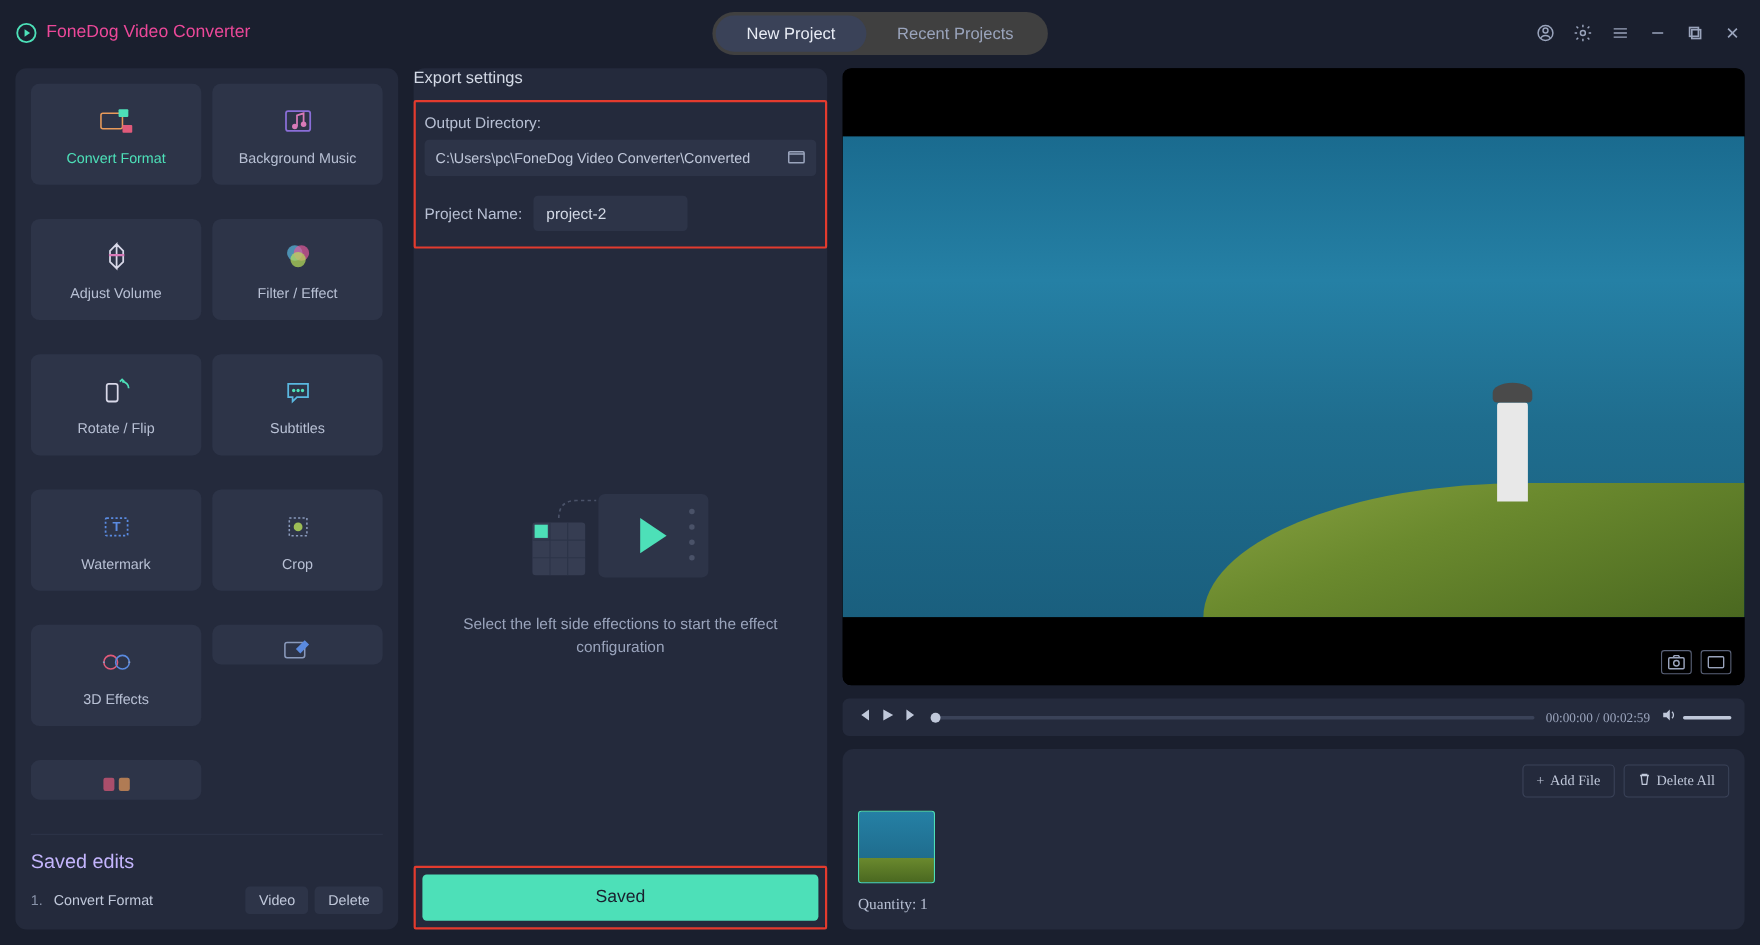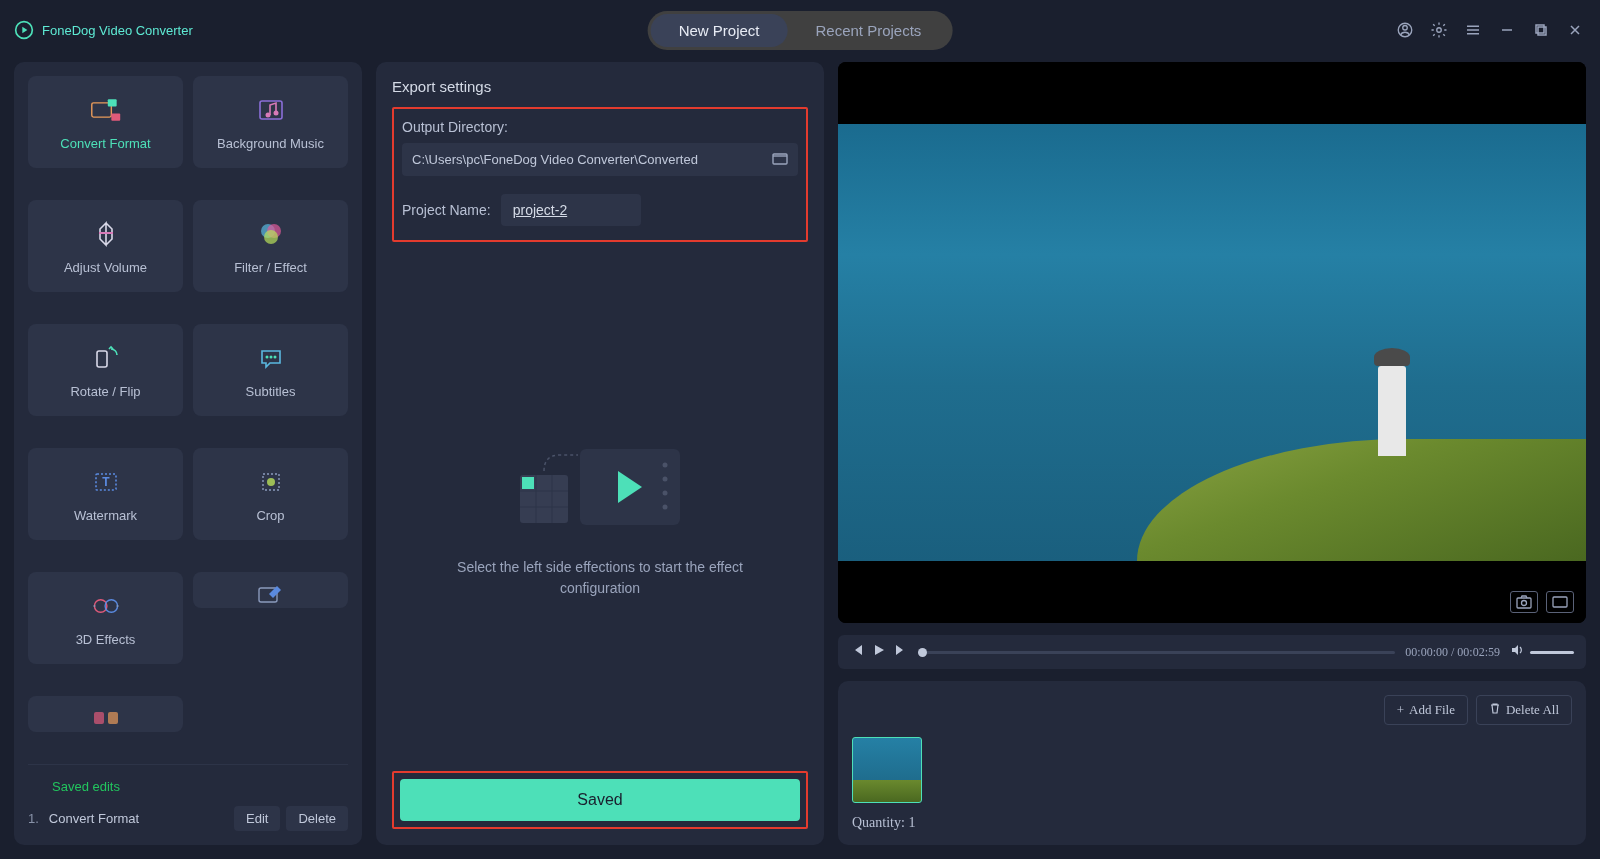--- a/index.html
+++ b/index.html
@@ -15,21 +15,21 @@
   padding: 10px 14px 14px 14px;
   display: flex; flex-direction: column;
 }
 .titlebar {
   height: 40px;
   display: flex; align-items: center;
   margin-bottom: 12px;
 }
 .logo { display: flex; align-items: center; gap: 8px; }
 .logo-icon { width: 20px; height: 20px; }
-.app-title { color: #5eead4; font-size: 13px; font-weight: 500; }
+.app-title { color: #ec4899; font-size: 16px; font-weight: 500; }
 .tabs-center {
   position: absolute; left: 50%; transform: translateX(-50%);
   display: flex; align-items: center;
   background: #404040; border-radius: 22px; padding: 3px;
 }
 .tab {
   padding: 8px 28px; border-radius: 20px;
   font-size: 15px; cursor: pointer;
   color: #9aa4bc;
 }
@@ -54,51 +54,51 @@
   height: 92px; cursor: pointer; gap: 10px;
   color: #b8c0d4; font-size: 13px;
 }
 .tool-card.active { color: #4de0b8; }
 .tool-card.partial { height: 36px; overflow: hidden; justify-content: flex-start; padding-top: 6px; }
 .tool-icon { width: 32px; height: 32px; display:flex; align-items:center; justify-content:center; }
 
 .saved-edits {
   border-top: 1px solid #2d3448; padding-top: 14px; margin-top: 10px;
 }
-.saved-title { color: #22c55e; font-size: 13px; margin-bottom: 12px; margin-left: 24px; }
+.saved-title { color: #c4b5fd; font-size: 18px; margin-bottom: 12px; }
 .saved-row { display: flex; align-items: center; font-size: 13px; }
 .saved-idx { color: #8892a8; margin-right: 10px; }
 .saved-name { color: #c0c8da; }
 .saved-actions { margin-left: auto; display: flex; gap: 6px; }
 .mini-btn { background: #2d3448; border-radius: 4px; padding: 5px 12px; cursor: pointer; font-size: 13px; color:#c0c8da; }
 
 
 .mid-panel {
-  width: 448px; background: #242a3c; border-radius: 10px;
-  padding: 16px; display: flex; flex-direction: column;
+  width: 376px; background: #242a3c; border-radius: 10px;
+  display: flex; flex-direction: column;
   position: relative;
 }
 .mid-title { color: #d4dae6; font-size: 15px; margin-bottom: 12px; }
 .highlight-box {
   border: 2px solid #e33b2e; border-radius: 2px;
   padding: 10px 8px 14px 8px; margin-bottom: 14px;
 }
 .field-label { color: #b8c0d4; font-size: 14px; margin-bottom: 8px; }
 .path-input {
   background: #2d3448; border-radius: 4px;
   padding: 8px 10px; display: flex; align-items: center;
   font-size: 13px; color: #c0c8da; margin-bottom: 18px;
 }
 .path-text { flex: 1; overflow: hidden; white-space: nowrap; }
 .folder-icon { color:#9aa4bc; cursor:pointer; }
 .proj-row { display: flex; align-items: center; gap: 10px; }
 .proj-label { font-size: 14px; color:#b8c0d4; }
 .proj-input {
   background: #2d3448; border: none; color: #d4dae6;
-  padding: 8px 12px; border-radius: 4px; font-size: 14px; width: 140px; text-decoration: underline;
+  padding: 8px 12px; border-radius: 4px; font-size: 14px; width: 140px;
 }
 .empty-state {
   flex: 1; display: flex; flex-direction: column; align-items: center; justify-content: center;
   gap: 18px; text-align: center;
 }
 .empty-illustration { width: 180px; height: 110px; position: relative; }
 .empty-text { color: #9aa4bc; font-size: 14px; max-width: 300px; line-height: 1.5; }
 .export-wrap {
   border: 2px solid #e33b2e; border-radius: 2px; padding: 6px;
 }
@@ -332,21 +332,21 @@
               </svg>
             </div>
         </div>
       </div>
       <div class="saved-edits">
         <div class="saved-title">Saved edits</div>
         <div class="saved-row">
           <span class="saved-idx">1.</span>
           <span class="saved-name">Convert Format</span>
           <div class="saved-actions">
-            <div class="mini-btn">Edit</div>
+            <div class="mini-btn">Video</div>
             <div class="mini-btn">Delete</div>
           </div>
         </div>
       </div>
     </div>
 
     <div class="mid-panel">
       <div class="mid-title">Export settings</div>
       <div class="highlight-box">
         <div class="field-label">Output Directory:</div>

